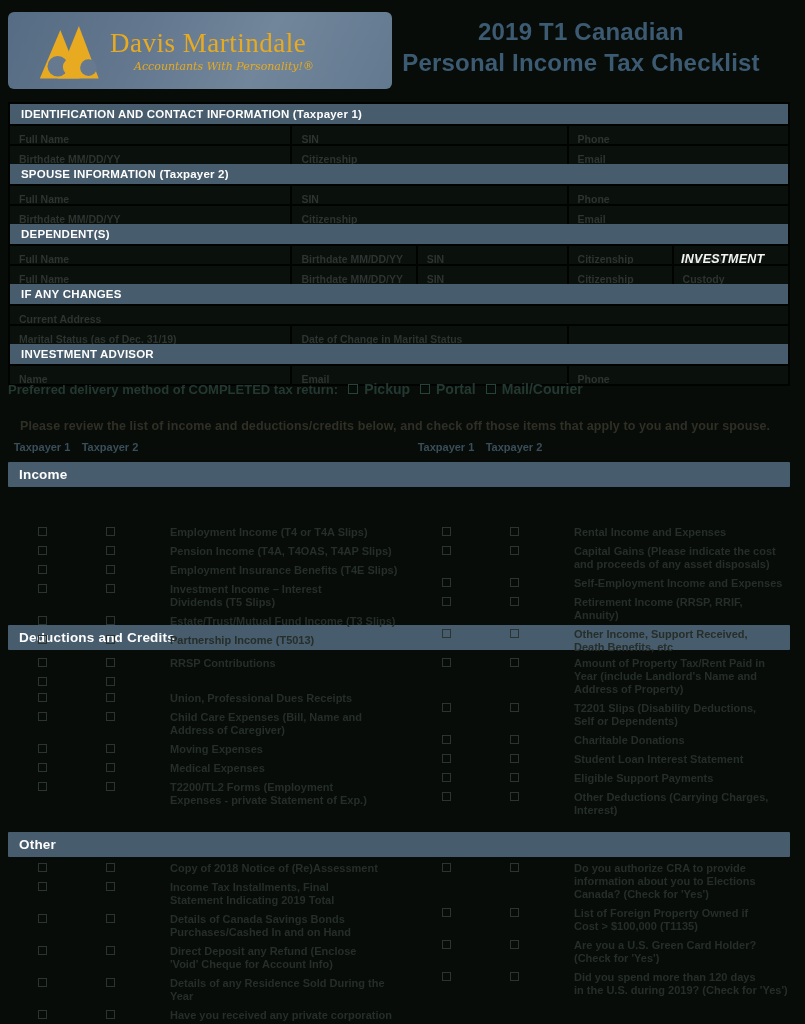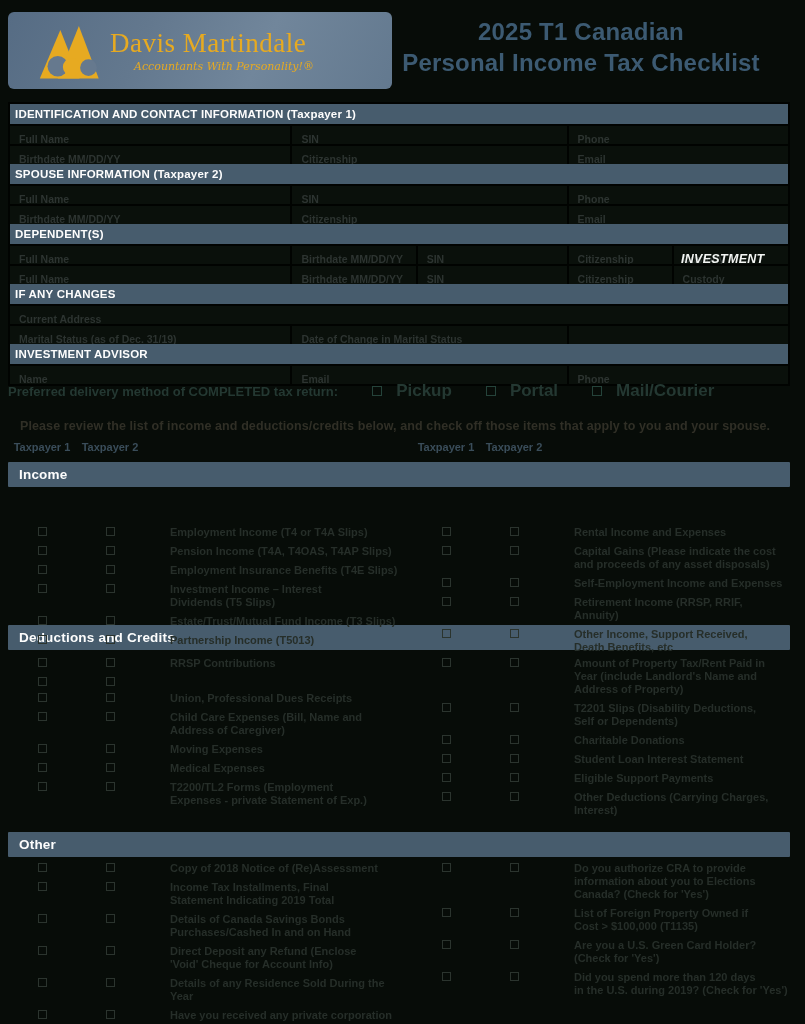--- a/index.html
+++ b/index.html
@@ -23,36 +23,36 @@
     position:absolute; top:16px; left:368px; width:426px; text-align:center;
     font-weight:bold; font-size:24px; line-height:31px; color:#3c5a72; letter-spacing:.2px;
   }
   
   .info-table{
     position:absolute; top:102px; left:8px; width:782px;
     border:2px solid #010301; background:#0a100b;
   }
   .tbl-header{
     height:20px; background:#475c6d; color:#fdfdfd; font-weight:bold;
-    font-size:11.5px; line-height:20px; padding-left:5px; letter-spacing:.2px;
+    font-size:11.5px; line-height:20px; padding-left:11px; letter-spacing:.2px;
   }
   .tbl-row{ display:flex; border-top:2px solid #010301; height:20px; }
   .tbl-cell{ border-right:2px solid #010301; padding:3px 9px 0 9px; overflow:hidden; }
   .tbl-cell:last-child{ border-right:none; }
   .cell-label{ font-size:10.5px; font-weight:bold; color:#2d3431; white-space:nowrap; }
   .investment-overlay{
     position:absolute; top:252px; left:681px; width:124px;
     color:#f2f4f2; font-weight:800; font-size:12.5px; letter-spacing:.3px; z-index:5;font-style:italic;
   }
   
   .delivery-row{
     position:absolute; top:381px; left:8px; width:780px; display:flex; align-items:center;
     font-weight:bold; font-size:13px; color:#243832;
   }
-  .delivery-option{ display:flex; align-items:center; margin-left:34px; font-size:17px;gap:8px; }
+  .delivery-option{ display:flex; align-items:center; margin-left:10px; font-size:14px; }
   .delivery-option:first-of-type{ margin-left:18px; }
   .cb-big{
     width:10px; height:10px; border:1.5px solid #25433a; margin-right:6px; flex:0 0 auto;
     background:transparent;
   }
   .review-note{
     position:absolute; top:419px; left:20px; width:770px;
     font-weight:bold; font-size:12.5px; color:#302f26; letter-spacing:.1px;
   }
   .tp-header{
@@ -94,21 +94,21 @@
       <circle cx="34" cy="69" r="16" fill="#66798e"></circle>
       <circle cx="56" cy="70" r="14" fill="#e7aa21"></circle>
       <circle cx="82" cy="71" r="13" fill="#66798e"></circle>
     </svg>
     <div class="logo-text">
       <span class="logo-name">Davis Martindale</span>
       <span class="logo-tagline">Accountants With Personality!®</span>
     </div>
   </div>
   <div class="title-block">
-    <div>2025 T1 Canadian</div>
+    <div>2019 T1 Canadian</div>
     <div>Personal Income Tax Checklist</div>
   </div>
 
   <div class="info-table" id="info-table">
       <div class="tbl-header">IDENTIFICATION AND CONTACT INFORMATION (Taxpayer 1)</div>
       <div class="tbl-row">
         <div class="tbl-cell" style="flex: 0 0 36.3%;"><span class="cell-label">Full Name</span></div>
         <div class="tbl-cell" style="flex: 0 0 35.5%;"><span class="cell-label">SIN</span></div>
         <div class="tbl-cell" style="flex: 0 0 28.2%;"><span class="cell-label">Phone</span></div>
       </div>

